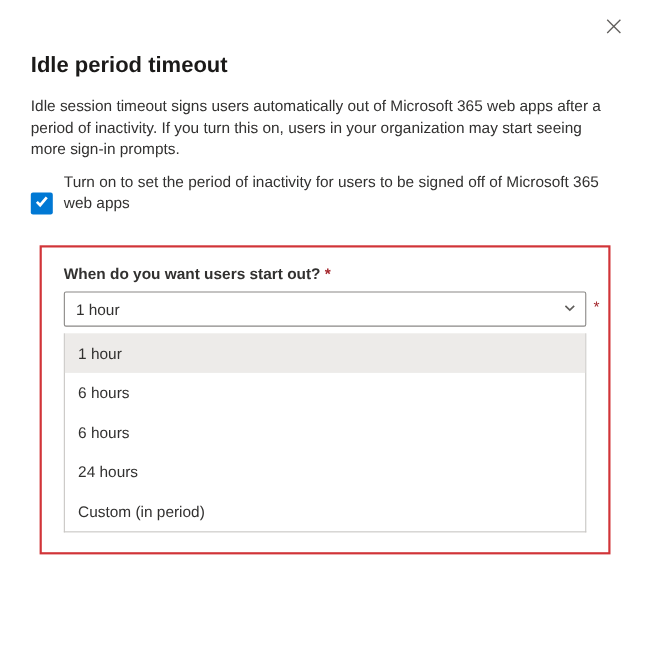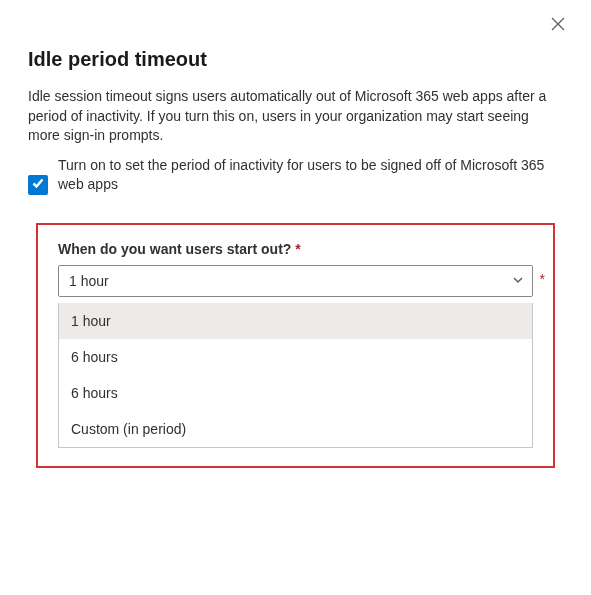--- a/index.html
+++ b/index.html
@@ -204,18 +204,19 @@
           <svg viewBox="0 0 12 12">
               <polyline points="2,4 6,8 10,4"></polyline>
             </svg>
         </span>
       </div>
 
       <div class="dropdown-list">
         <div class="dropdown-item selected">1 hour</div>
         <div class="dropdown-item">6 hours</div>
         <div class="dropdown-item">6 hours</div>
+        <div class="dropdown-item">24 hours</div>
         <div class="dropdown-item">Custom (in period)</div>
       </div>
     </div>
   </div>
 
 </div>
 
 </body></html>

